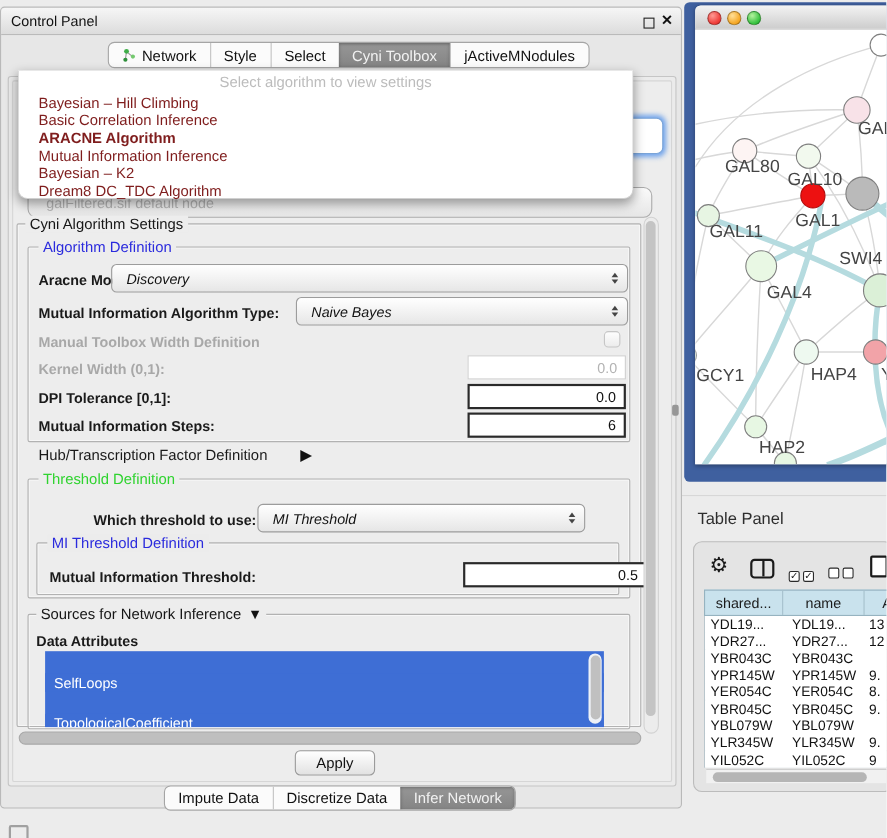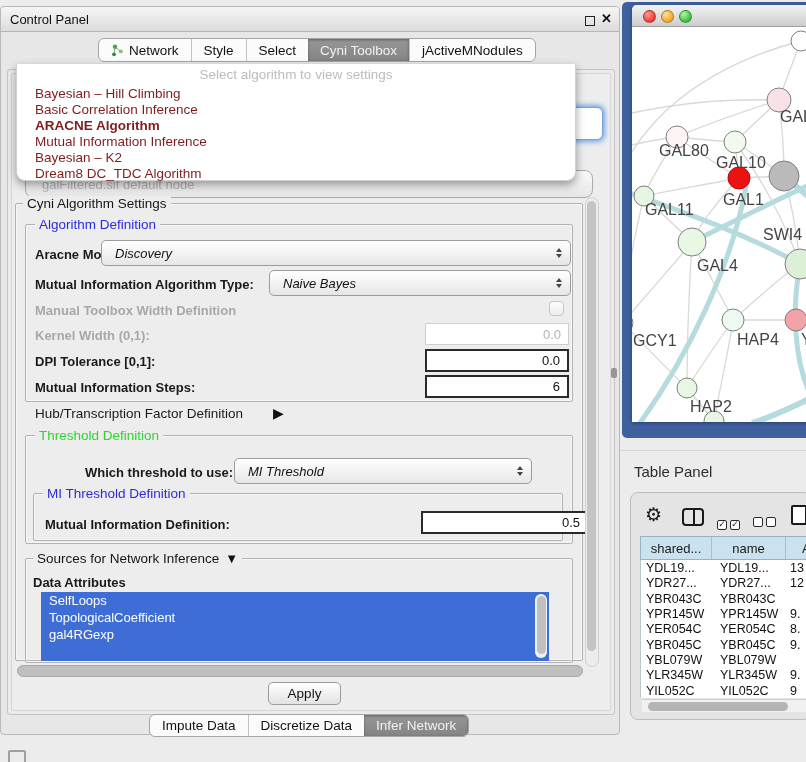--- a/index.html
+++ b/index.html
@@ -38,21 +38,21 @@
 .field{position:absolute;display:flex;align-items:center;justify-content:flex-end;background:#fff;font-size:13px;color:#111;padding:0 7px;border:2px solid #2a2a2a;}
 .field.dis{border:1px solid #cfcfcf;color:#b3b3b3;}
 .combo{position:absolute;display:flex;align-items:center;font-size:13px;color:#111;background:linear-gradient(#fff,#e6e6e6);border:1px solid #9c9c9c;border-radius:5px;padding:0 24px 0 13px;font-style:italic;}
 .combo-arrows{position:absolute;right:8px;top:50%;transform:translateY(-50%);display:flex;flex-direction:column;gap:2px;align-items:center;}
 .au{width:0;height:0;border-left:3.5px solid transparent;border-right:3.5px solid transparent;border-bottom:4.5px solid #444;}
 .ad{width:0;height:0;border-left:3.5px solid transparent;border-right:3.5px solid transparent;border-top:4.5px solid #444;}
 .chk{position:absolute;width:15px;height:15px;border:1px solid #c6c6c6;border-radius:4px;background:linear-gradient(#fdfdfd,#ececec);}
 .tri{font-size:13px;color:#111;}
 
 #attr-list{position:absolute;left:40px;top:585px;width:508px;height:69px;background:#3e6ed5;overflow:hidden;}
-.attr-row{height:17px;display:flex;align-items:center;padding-left:8px;font-size:13px;color:#fff;background:#3e6ed5;white-space:nowrap;}
+.attr-row{height:17px;display:flex;align-items:center;padding-left:8px;font-size:13px;color:#fff;background:#3e6ed5;white-space:nowrap;margin-top:20px;}
 #attr-vscroll{position:absolute;left:534px;top:587px;width:12px;height:64px;background:#eef1f6;border-radius:6px;}
 #attr-vthumb{position:absolute;left:1.5px;top:2px;width:9px;height:58px;background:#c0c0c0;border-radius:5px;}
 
 #v-scroll{position:absolute;left:584px;top:190px;width:14px;height:470px;background:#ececec;border:1px solid #d2d2d2;border-radius:7px;}
 #v-thumb{position:absolute;left:1px;top:3px;width:9px;height:450px;background:#c4c4c4;border-radius:5px;}
 #h-scroll{position:absolute;left:16px;top:658px;width:566px;height:12px;background:#bfbfbf;border:1px solid #a9a9a9;border-radius:6px;}
 
 #apply-btn{position:absolute;left:267px;top:675px;width:73px;height:23px;background:linear-gradient(#fff,#e2e2e2);border:1px solid #9b9b9b;border-radius:5px;font-size:13.5px;color:#111;display:flex;align-items:center;justify-content:center;}
 
 #net-frame{position:absolute;left:622px;top:2px;width:184px;height:436px;background:#3f609f;border-radius:5px 0 0 5px;}
@@ -192,21 +192,21 @@
       <span>MI Threshold</span>
       <span class="combo-arrows">
           <span class="au"></span>
           <span class="ad"></span>
         </span>
     </div>
 
     <div class="gbox" style="left:32px;top:486px;width:530px;height:48px;"></div>
     <div class="gtitle blue" style="left:42px;top:479px;background:#ececec;">MI Threshold Definition</div>
 
-    <div class="lbl" style="left:44px;top:510px;">Mutual Information Definition:</div>
+    <div class="lbl" style="left:44px;top:510px;">Mutual Information Threshold:</div>
     <div class="field" style="left:420px;top:504px;width:168px;height:23px;">0.5</div>
 
     <div class="gbox" style="left:24px;top:551px;width:548px;height:105px;"></div>
     <div class="gtitle" style="left:32px;top:544px;">
       <span>Sources for Network Inference</span>
       <span class="tri">▼</span>
     </div>
     <div class="lbl" style="left:32px;top:568px;">Data Attributes</div>
 
     <div id="attr-list">

